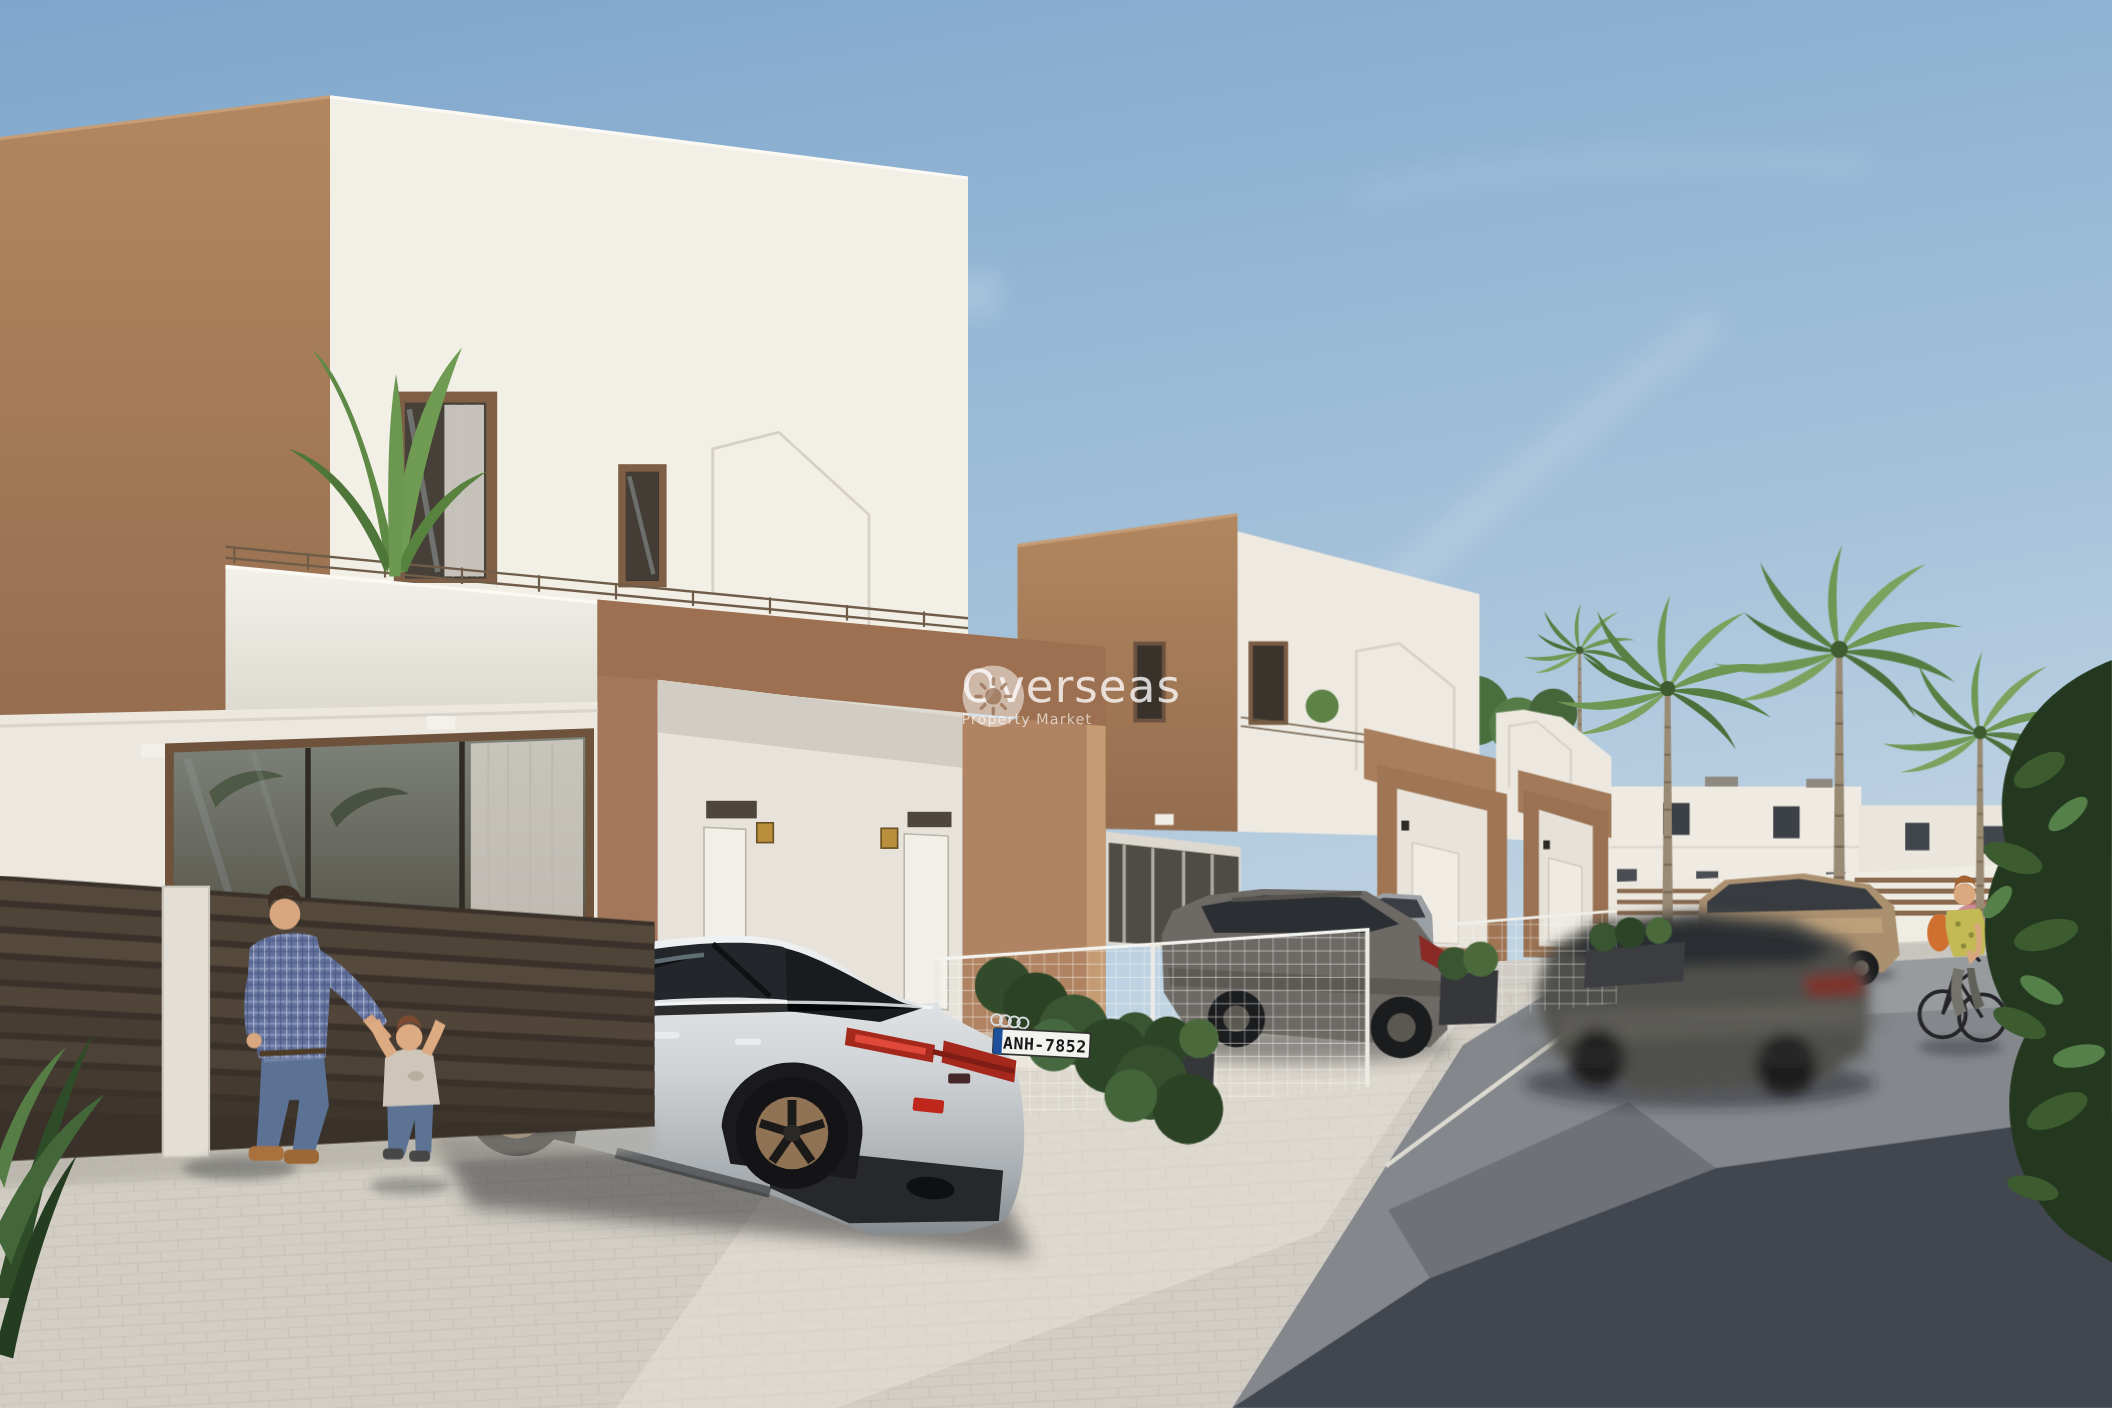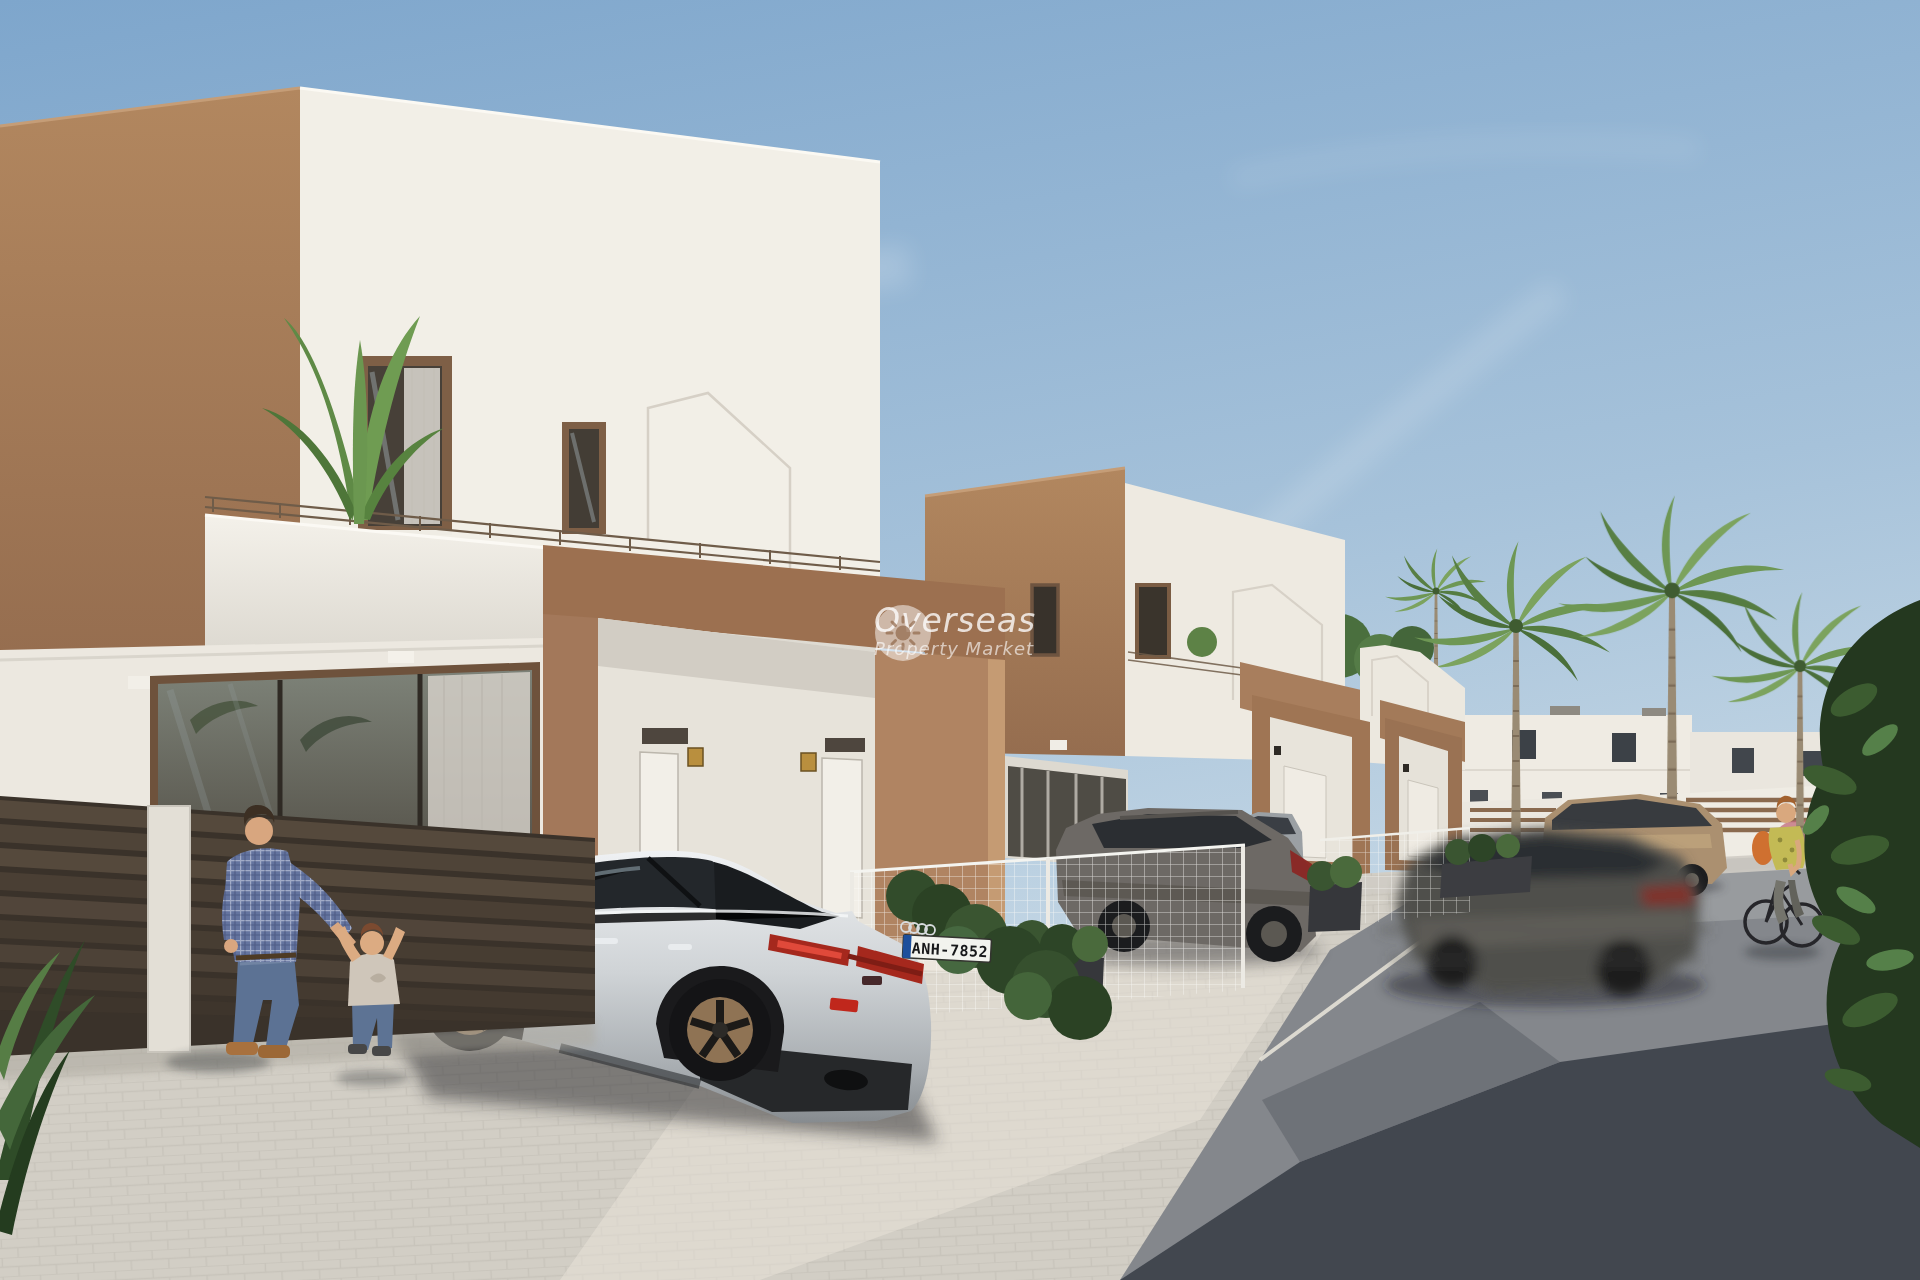--- a/index.html
+++ b/index.html
@@ -2,22 +2,22 @@
 <html><head>
 <meta charset="utf-8">
 <style>
   html,body{margin:0;padding:0;background:#0a0a0a;}
   #stage{position:relative;width:1920px;height:1280px;overflow:hidden;font-family:"DejaVu Sans",sans-serif;}
   #stage svg{position:absolute;inset:0;display:block;}
   
   .watermark{position:absolute;left:874px;top:604px;display:flex;align-items:center;gap:10px;pointer-events:none;}
   .wm-icon{width:58px;height:58px;flex:0 0 auto;}
   .wm-text{display:flex;flex-direction:column;line-height:1;}
-  .wm-brand{font-size:33px;font-style:italic;font-weight:400;letter-spacing:1px;color:rgba(255,255,255,0.78);}
-  .wm-tag{font-size:18px;font-style:italic;margin-top:3px;letter-spacing:1px;color:rgba(255,255,255,0.62);}
+  .wm-brand{font-size:41px;font-weight:400;letter-spacing:1px;color:rgba(255,255,255,0.78);}
+  .wm-tag{font-size:13px;margin-top:3px;letter-spacing:1px;color:rgba(255,255,255,0.62);}
 </style>
 </head>
 <body>
 
 <div id="stage">
 <svg viewBox="0 0 1920 1280" width="1920" height="1280" xmlns="http://www.w3.org/2000/svg">
 <defs>
   <linearGradient id="skyG" x1="0" y1="0" x2="0.25" y2="1">
     <stop offset="0" stop-color="#7ea6cc"></stop>
           <stop offset="0.55" stop-color="#a6c2da"></stop>

